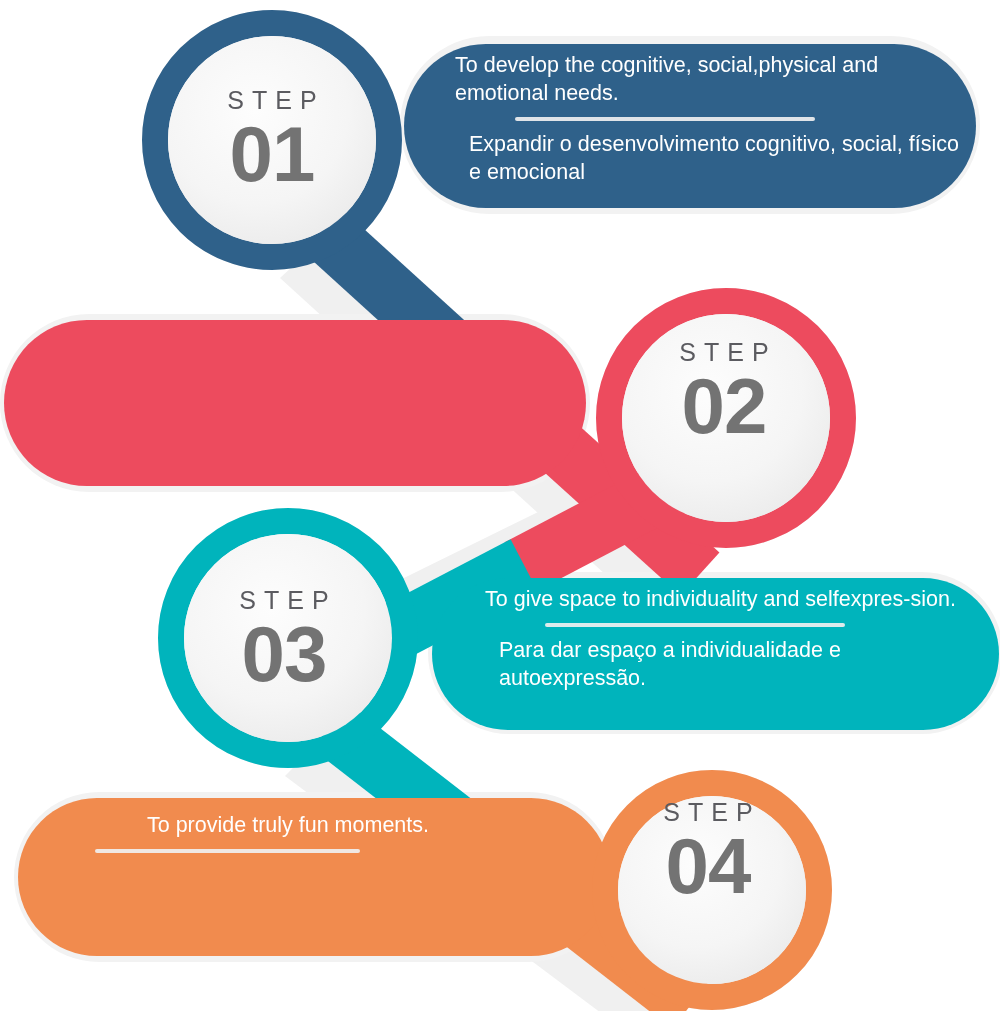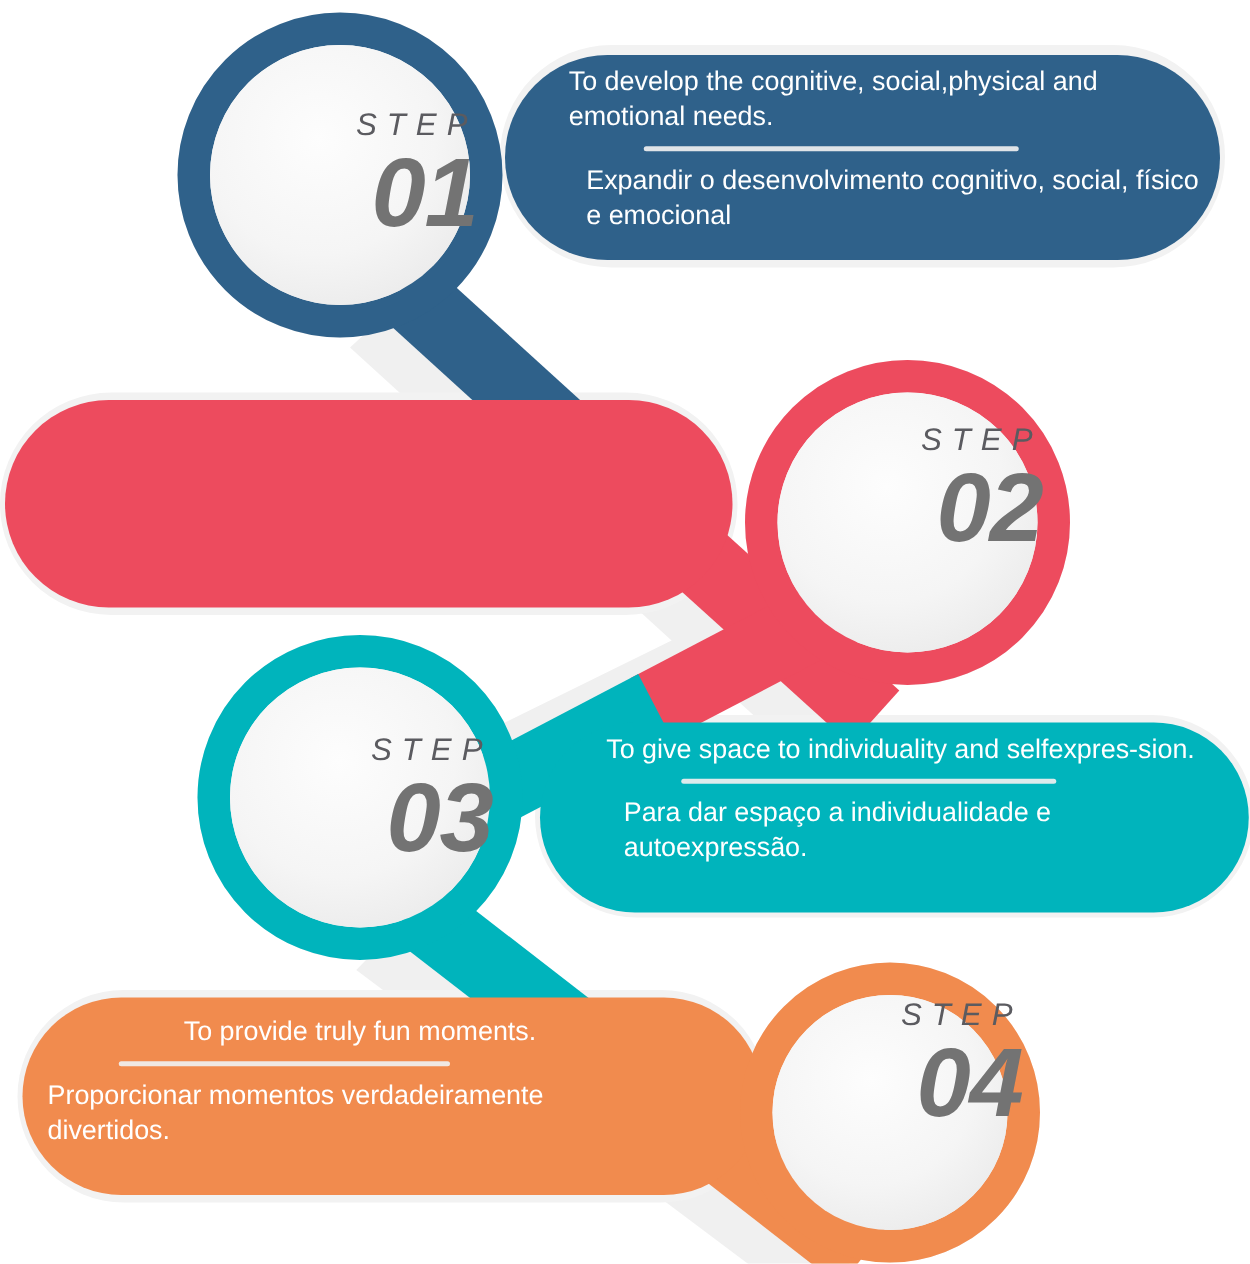--- a/index.html
+++ b/index.html
@@ -19,24 +19,23 @@
   .panel-text .en{ font-size:21.5px; }
   .panel-text .pt{ font-size:21.5px; }
   .rule{
     height:4px;background:#f0f0f0;border-radius:2px;
     margin:9px 0 10px 0;opacity:.92;
   }
 
   
   .badge-label{
     position:absolute;
-    text-align:right;
+    text-align:center;
     width:220px;
     pointer-events:none;
-    font-style:italic;
   }
   .badge-label .kw{
     font-size:25px;
     letter-spacing:8px;
     color:#5b5b60;
     font-weight:400;
     text-indent:8px;
     line-height:1;
   }
   .badge-label .num{
@@ -160,21 +159,20 @@
 
   <div class="panel-text" id="t3">
     <div class="en">To give space to individuality and selfexpres-sion.</div>
     <div class="rule"></div>
     <div class="pt">Para dar espaço a individualidade e autoexpressão.</div>
   </div>
 
   <div class="panel-text" id="t4">
     <div class="en">To provide truly fun moments.</div>
     <div class="rule"></div>
-    <div class="pt">Proporcionar momentos verdadeiramente divertidos.</div>
   </div>
 
   <div class="badge-label" id="b1">
     <div class="kw">STEP</div>
     <div class="num">01</div>
   </div>
   <div class="badge-label" id="b2">
     <div class="kw">STEP</div>
     <div class="num">02</div>
   </div>

